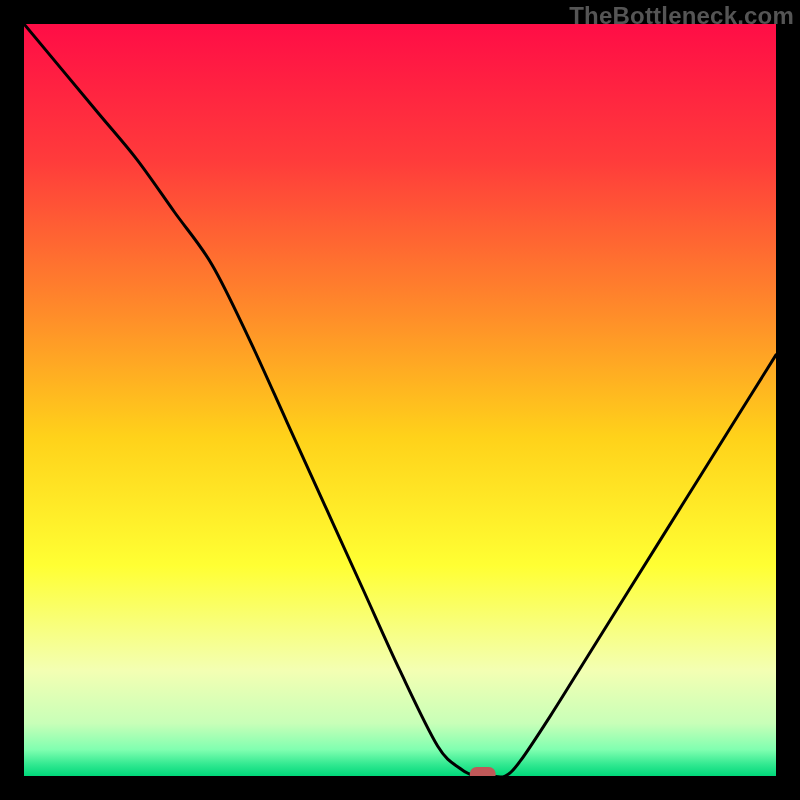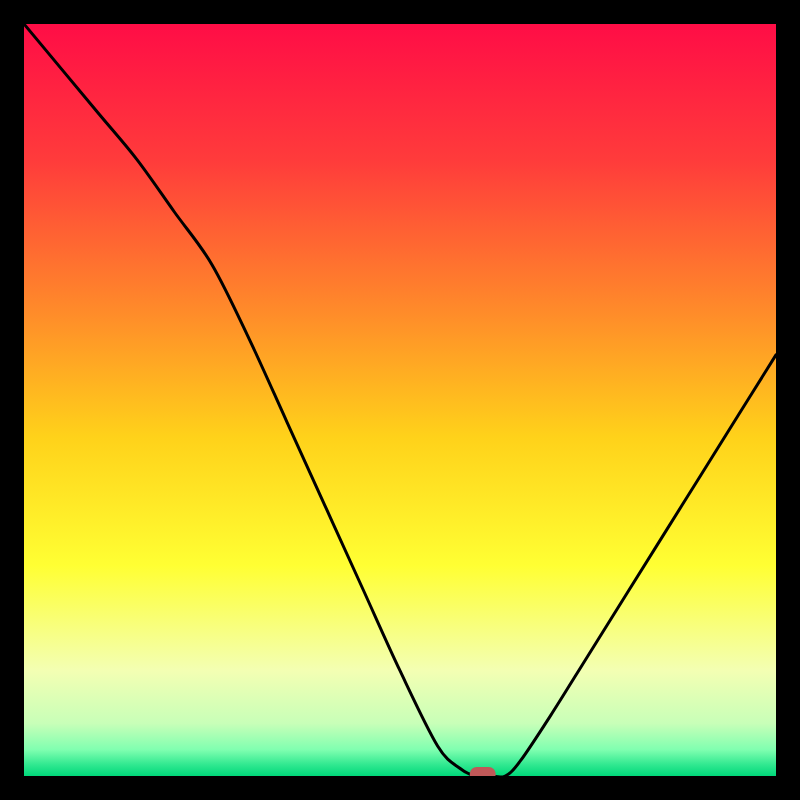--- a/index.html
+++ b/index.html
@@ -55,13 +55,14 @@
             <stop offset="96.5%" stop-color="#80ffb0"></stop>
             <stop offset="98.5%" stop-color="#30e890"></stop>
             <stop offset="100%" stop-color="#00d87a"></stop>
           </linearGradient>
         </defs>
         <rect x="0" y="0" width="752" height="752" fill="url(#bg-grad)"></rect>
         <path d="M 0 0 C 6.266666666666667 7.5200000000000005, 25.06666666666667 30.080000000000005, 37.6 45.120000000000005 C 50.13333333333333 60.160000000000004, 62.66666666666667 75.2, 75.2 90.24000000000001 C 87.73333333333333 105.28000000000002, 100.26666666666667 119.06666666666668, 112.8 135.36 C 125.33333333333333 151.65333333333334, 137.86666666666667 170.45333333333335, 150.4 188 C 162.93333333333334 205.54666666666665, 175.46666666666667 219.33333333333331, 188 240.64 C 200.53333333333333 261.94666666666666, 213.06666666666666 289.52000000000004, 225.6 315.84000000000003 C 238.13333333333333 342.16, 250.66666666666666 370.9866666666667, 263.2 398.56 C 275.73333333333335 426.1333333333333, 288.26666666666665 453.7066666666667, 300.8 481.28000000000003 C 313.33333333333337 508.85333333333335, 325.8666666666667 536.4266666666666, 338.40000000000003 564 C 350.9333333333334 591.5733333333334, 363.4666666666667 620.4000000000001, 376 646.72 C 388.5333333333333 673.04, 403.5733333333334 705.6266666666667, 413.6 721.92 C 423.62666666666667 738.2133333333333, 429.8933333333333 739.4666666666667, 436.15999999999997 744.48 C 442.4266666666666 749.4933333333333, 446.18666666666667 750.7466666666667, 451.2 752 C 456.2133333333333 753.2533333333333, 461.2266666666667 752, 466.24 752 C 471.25333333333333 752, 476.2666666666667 754.5066666666667, 481.28000000000003 752 C 486.29333333333335 749.4933333333333, 488.80000000000007 746.9866666666667, 496.32000000000005 736.96 C 503.84000000000003 726.9333333333334, 515.12 709.3866666666668, 526.4 691.84 C 537.68 674.2933333333333, 551.4666666666667 651.7333333333333, 564 631.68 C 576.5333333333333 611.6266666666666, 589.0666666666667 591.5733333333333, 601.6 571.52 C 614.1333333333333 551.4666666666667, 626.6666666666666 531.4133333333333, 639.1999999999999 511.36 C 651.7333333333332 491.3066666666667, 664.2666666666668 471.25333333333333, 676.8000000000001 451.2 C 689.3333333333334 431.14666666666665, 701.8666666666667 411.09333333333336, 714.4 391.04 C 726.9333333333333 370.9866666666667, 745.7333333333333 340.90666666666664, 752 330.87999999999994" fill="none" stroke="#000" stroke-width="3" stroke-linecap="round" stroke-linejoin="round"></path>
         <rect x="445.71999999999997" y="743" width="26" height="14" rx="7" ry="7" fill="#c05858"></rect>
       </svg>
   </div>
+  <div class="watermark">TheBottleneck.com</div>
 </div>
 
 </body></html>

